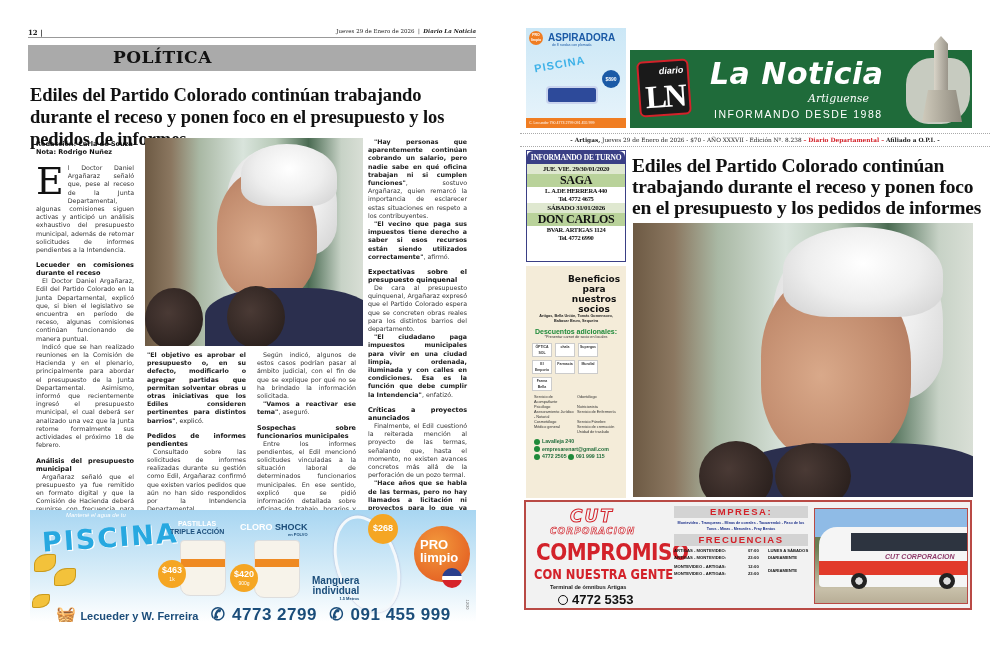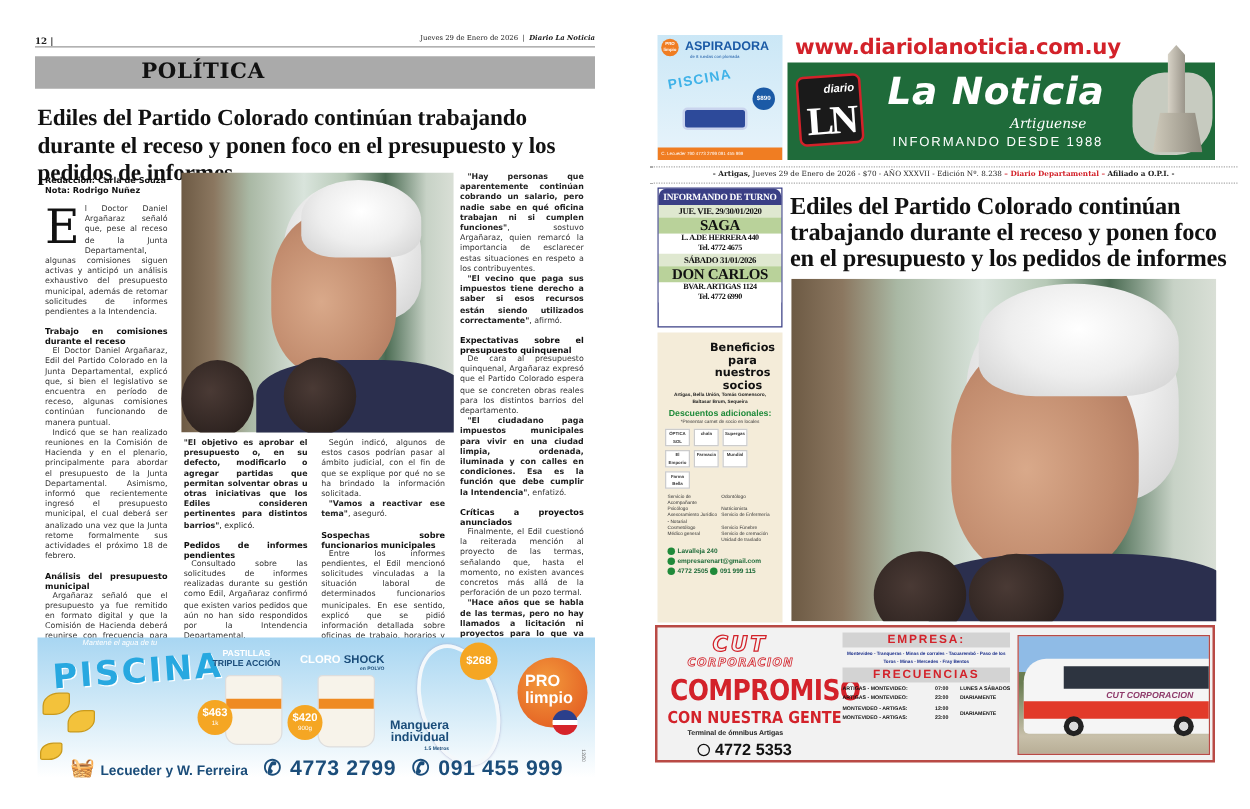--- a/index.html
+++ b/index.html
@@ -149,21 +149,21 @@
   </div>
 
   <h1 class="headline-left">Ediles del Partido Colorado continúan trabajando durante el receso y ponen foco en el presupuesto y los pedidos de informes</h1>
 
   <div class="col col1">
     <div class="byline">
       <div>Redacción: Carla de Souza</div>
       <div>Nota: Rodrigo Nuñez</div>
     </div>
     <p style="text-indent:0"><span class="dropcap">E</span><span>l Doctor Daniel Argañaraz señaló que, pese al receso de la Junta Departamental, algunas comisiones siguen activas y anticipó un análisis exhaustivo del presupuesto municipal, además de retomar solicitudes de informes pendientes a la Intendencia.</span></p>
-    <div class="sub">Trabajo en comisiones durante el receso</div>
+    <div class="sub">Lecueder en comisiones durante el receso</div>
     <p>El Doctor Daniel Argañaraz, Edil del Partido Colorado en la Junta Departamental, explicó que, si bien el legislativo se encuentra en período de receso, algunas comisiones continúan funcionando de manera puntual.</p>
     <p>Indicó que se han realizado reuniones en la Comisión de Hacienda y en el plenario, principalmente para abordar el presupuesto de la Junta Departamental. Asimismo, informó que recientemente ingresó el presupuesto municipal, el cual deberá ser analizado una vez que la Junta retome formalmente sus actividades el próximo 18 de febrero.</p>
     <div class="sub">Análisis del presupuesto municipal</div>
     <p>Argañaraz señaló que el presupuesto ya fue remitido en formato digital y que la Comisión de Hacienda deberá reunirse con frecuencia para estudiarlo en tiempo y forma.</p>
   </div>
 
   <div class="photo photo-left">
     <div class="photo-bg"></div>
     <div class="photo-hair" style="left:82px;top:8px;width:110px;height:110px;"></div>
     <div class="photo-face" style="left:72px;top:32px;width:100px;height:130px;"></div>
@@ -249,21 +249,20 @@
     <div class="pro">PRO limpio</div>
     <span class="t">ASPIRADORA</span>
     <span class="s">de 8 ruedas con plomada</span>
     <span class="p">PISCINA</span>
     <span class="price">$890</span>
     <div class="head"></div>
     <div class="bar">C. Lecueder 790  4773 2799  091 455 999</div>
   </div>
 
   <div class="masthead">
-    <div class="url">www.diariolanoticia.com.uy</div>
     <div class="green">
       <div class="map-shape"></div>
       <div class="monument">
           <div class="obelisk"></div>
           <div class="base"></div>
         </div>
       <div class="ln-logo">
         <span class="d">diario</span>
         <span class="ln">LN</span>
       </div>

